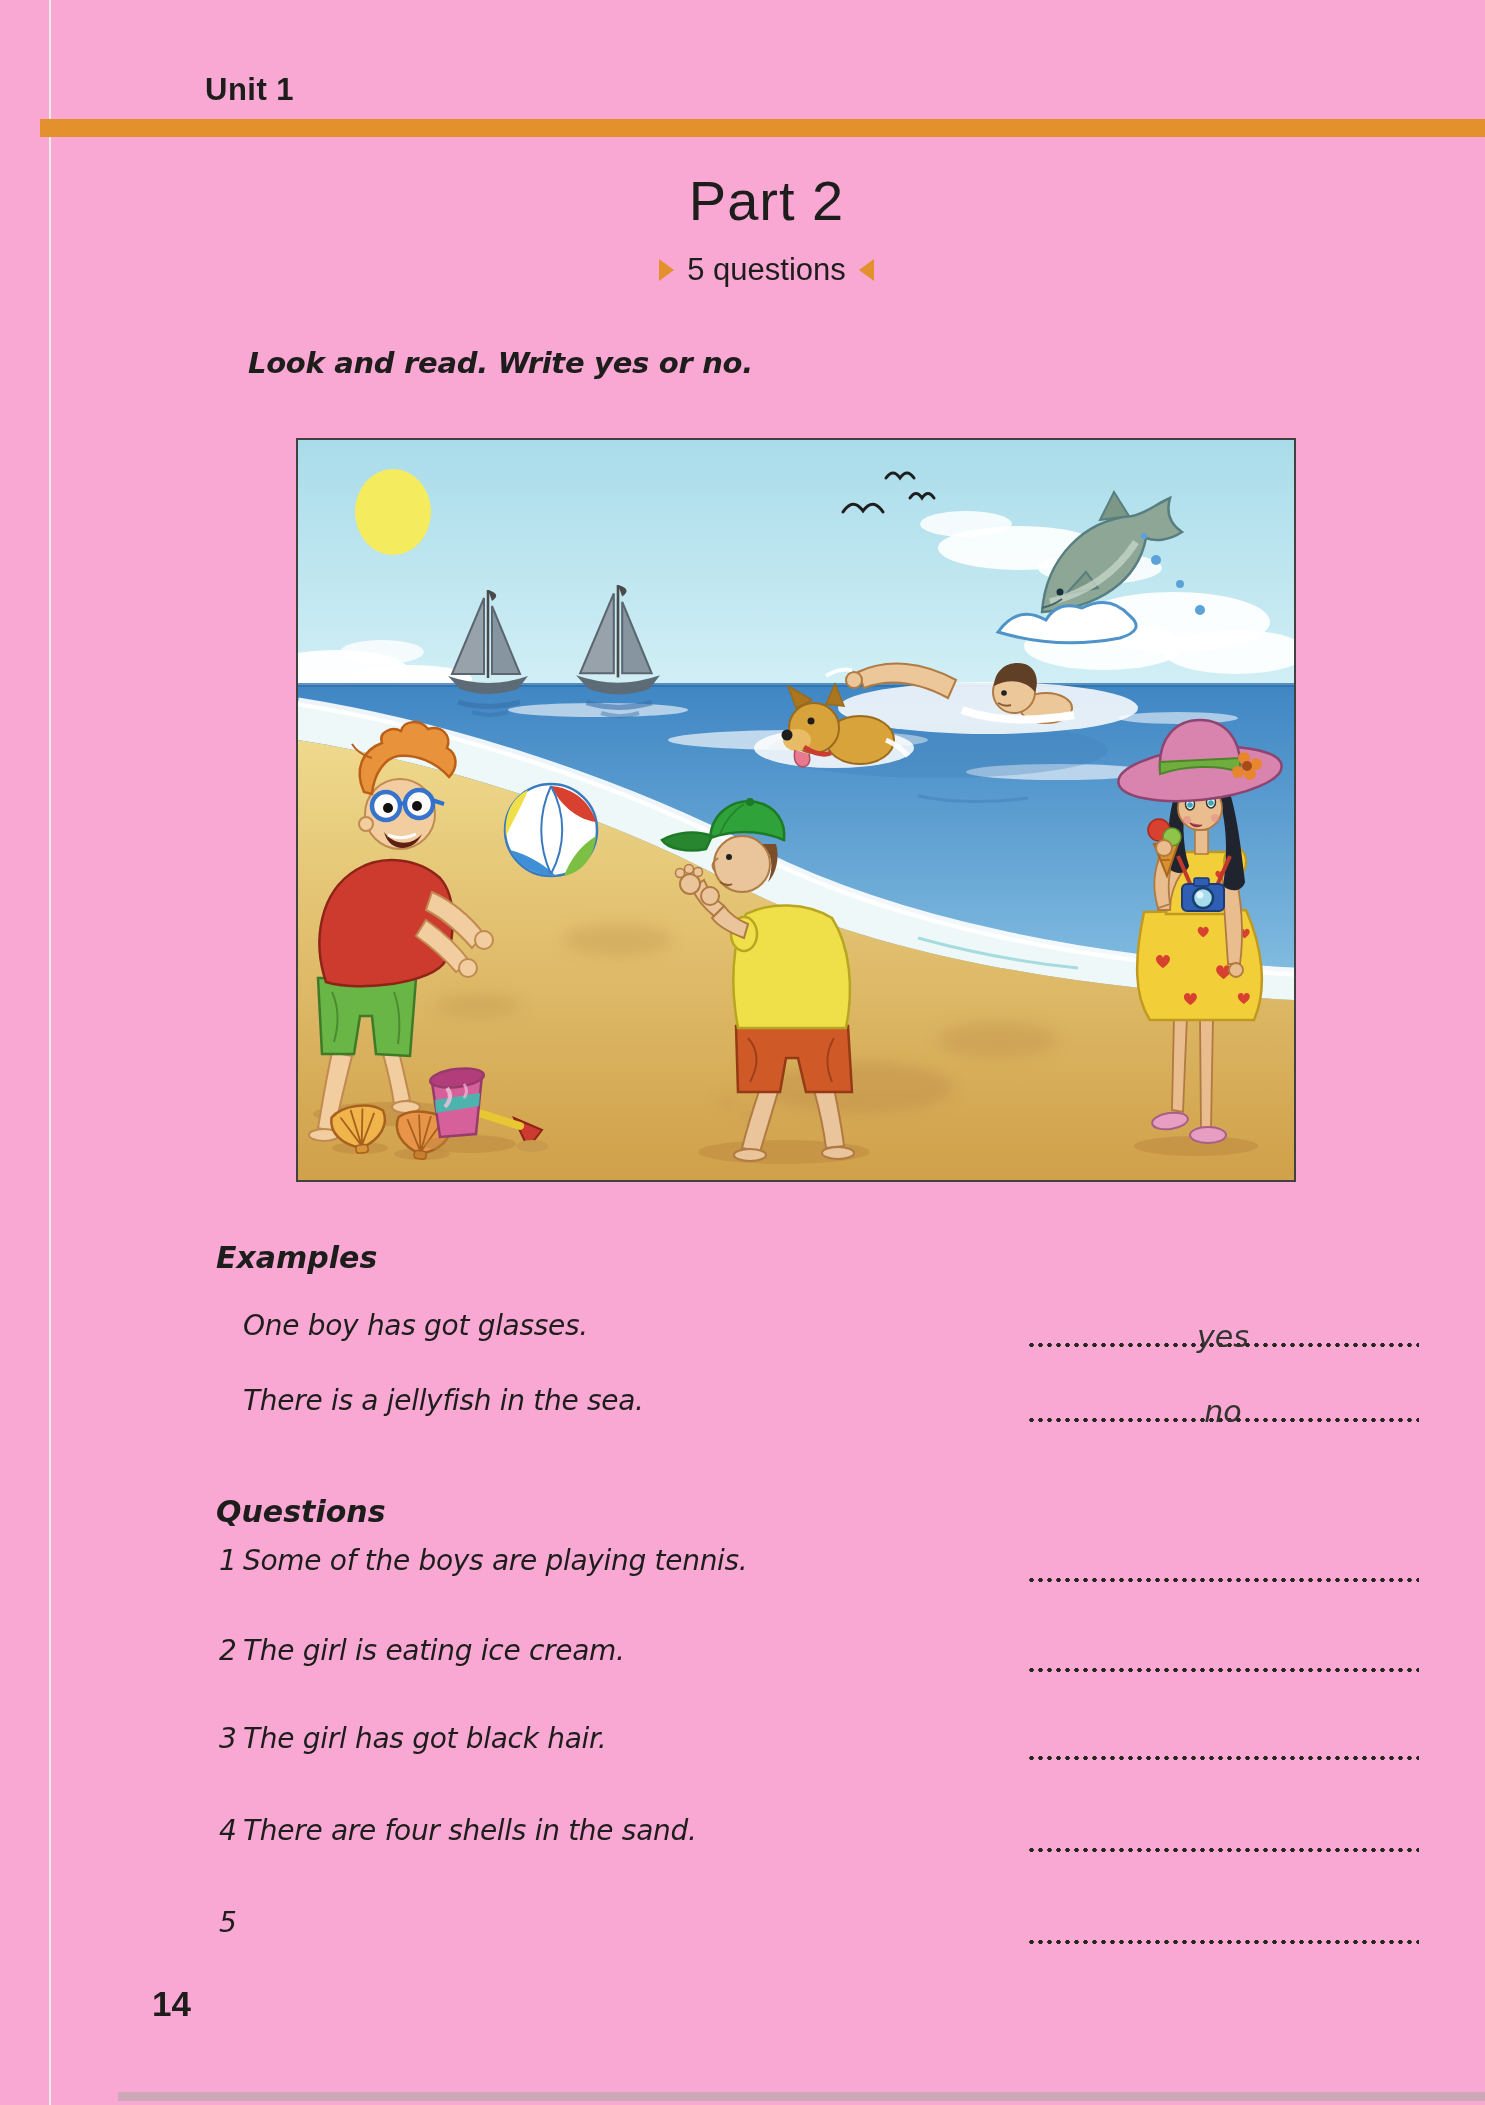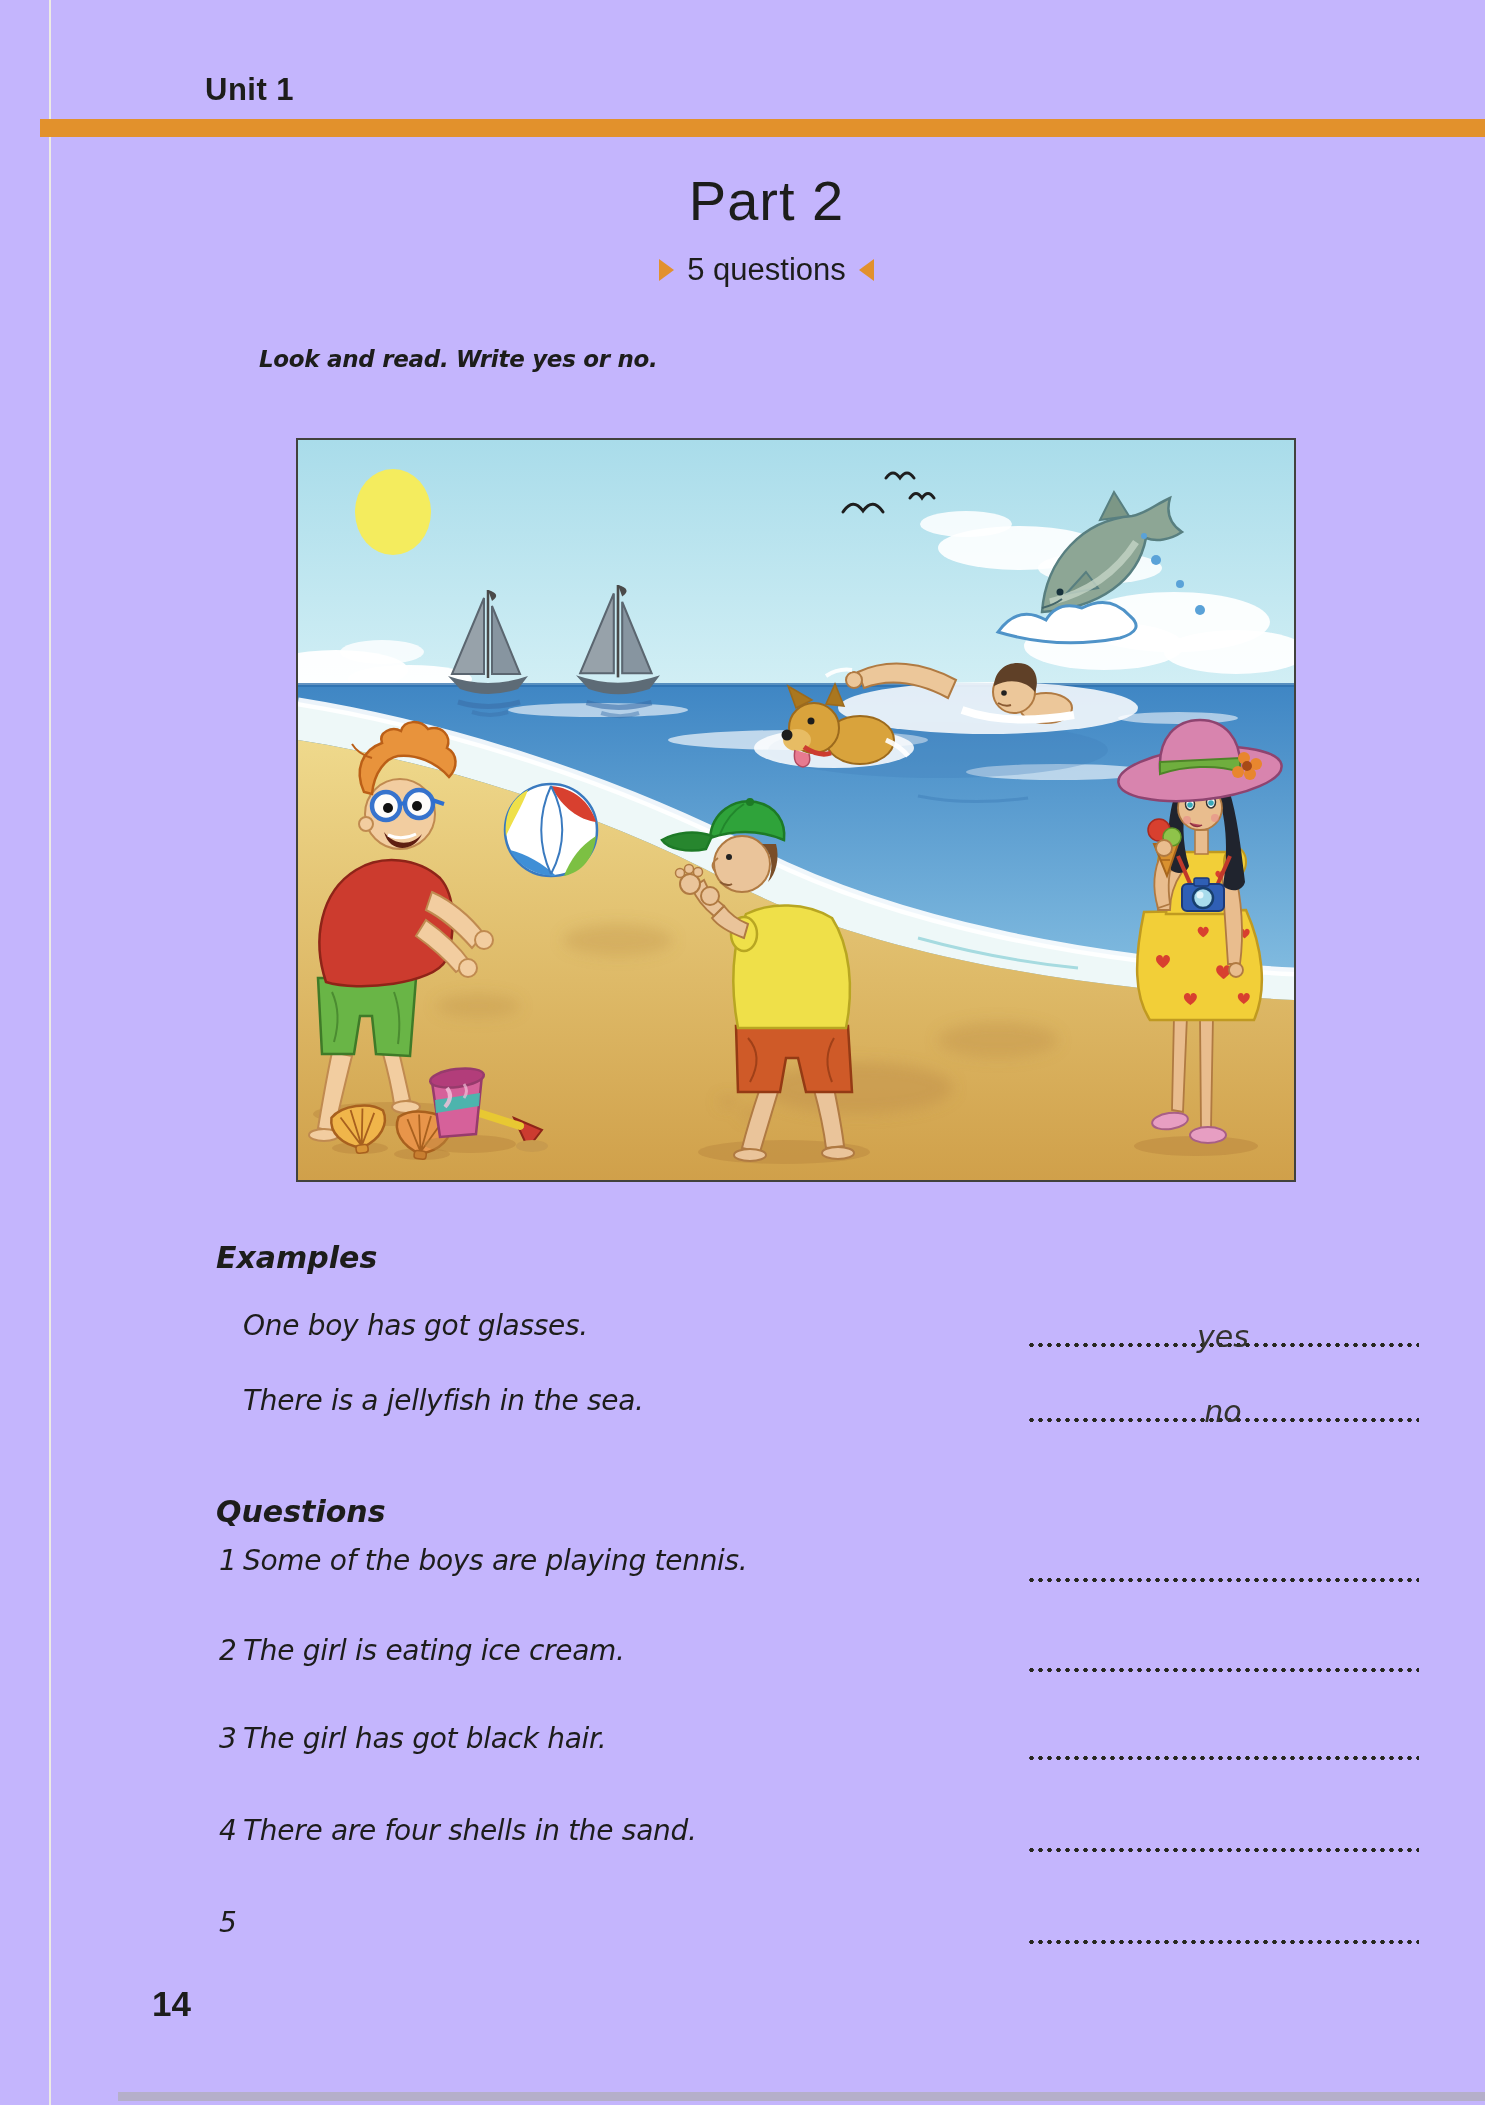--- a/index.html
+++ b/index.html
@@ -1,18 +1,18 @@
 <!DOCTYPE html>
 <html><head>
 <meta charset="utf-8">
 <style>
   html,body{margin:0;padding:0;background:#dddcd6;}
   .page{
     position:relative;width:1485px;height:2105px;margin:0 auto;
-    background:#c4b5fd;overflow:hidden;color:#1d1d1b;
+    background:#f9a8d4;overflow:hidden;color:#1d1d1b;
     font-family:"DejaVu Sans",sans-serif;
   }
   .gutter-line{position:absolute;left:49px;top:0;width:2px;height:100%;background:#edebe4;}
   .unit-label{
     position:absolute;left:205px;top:72px;
     font-family:"Liberation Sans",sans-serif;font-size:31px;font-weight:700;letter-spacing:.5px;
   }
   .accent-bar{position:absolute;left:40px;right:0;top:119px;height:18px;background:#e2912c;}
   .part-title{
     position:absolute;left:0;top:168px;width:100%;text-align:center;transform:translateX(24px);
@@ -20,22 +20,22 @@
   }
   .part-subtitle{
     position:absolute;left:0;top:252px;width:100%;transform:translateX(24px);
     display:flex;justify-content:center;align-items:center;gap:13px;
     font-family:"Liberation Sans",sans-serif;font-size:31px;font-weight:400;
   }
   .tri{width:0;height:0;border-style:solid;display:inline-block;}
   .tri-right{border-width:11px 0 11px 15px;border-color:transparent transparent transparent #e2912c;}
   .tri-left{border-width:11px 15px 11px 0;border-color:transparent #e2912c transparent transparent;}
   .instruction{
-    position:absolute;left:259px;top:346px;
-    font-size:23px;font-weight:700;font-style:italic;letter-spacing:-0.3px;
+    position:absolute;left:248px;top:346px;
+    font-size:29px;font-weight:700;font-style:italic;letter-spacing:-0.3px;
   }
   .figure{
     position:absolute;left:296px;top:438px;width:1000px;height:744px;
     border:2px solid #41413d;box-sizing:border-box;background:#bfe6ee;
   }
   .figure svg{display:block;width:100%;height:100%;}
   .sec-heading{position:absolute;left:216px;font-size:30px;font-weight:700;font-style:italic;}
   .ex-text,.q-text{position:absolute;left:243px;font-size:28px;font-style:italic;letter-spacing:-0.3px;white-space:nowrap;}
   .q-num{position:absolute;left:219px;font-size:28px;font-style:italic;}
   .ans-line{

